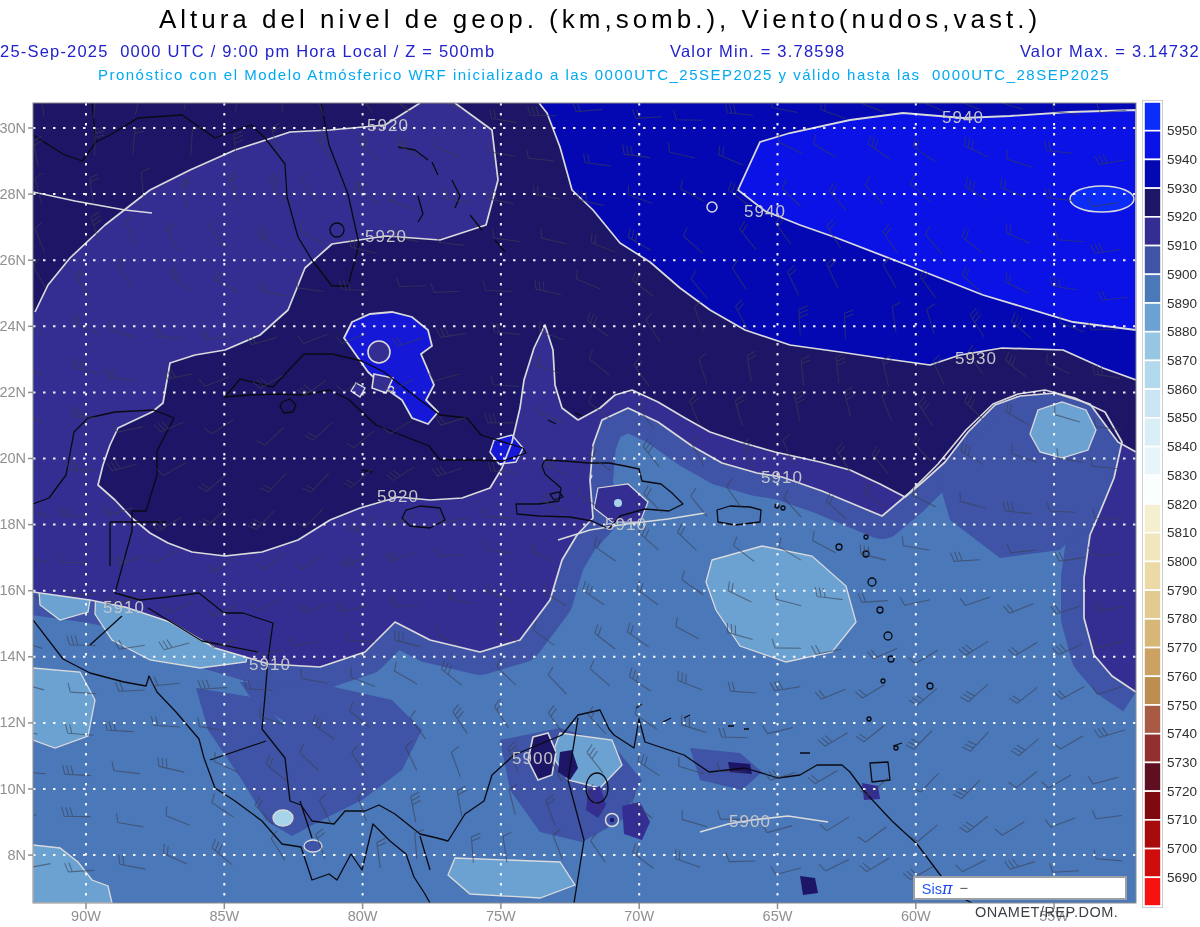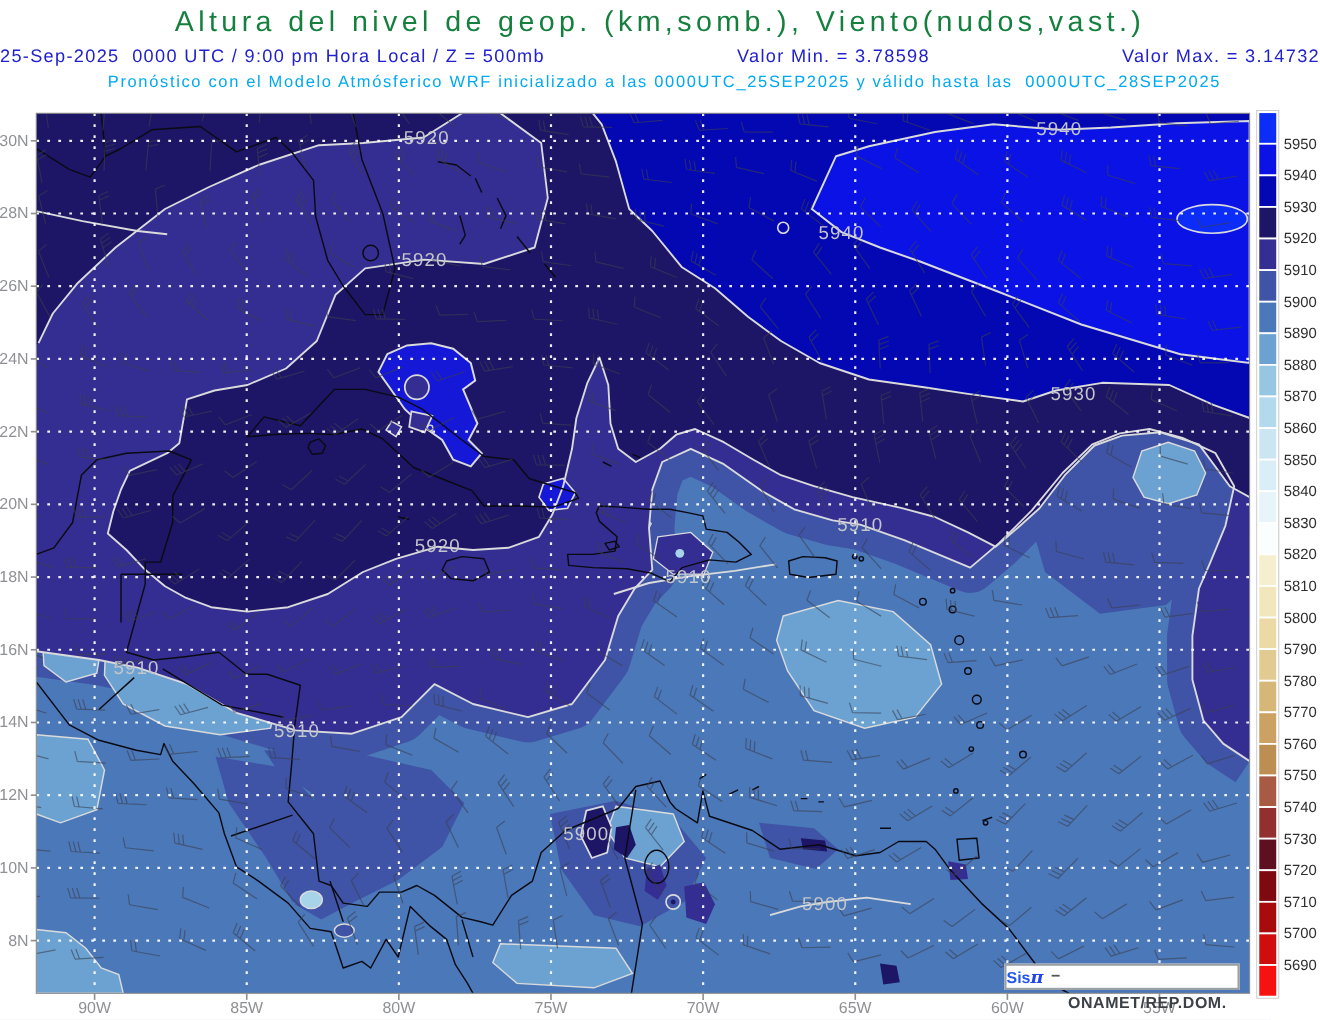--- a/index.html
+++ b/index.html
@@ -1,28 +1,28 @@
 <!DOCTYPE html>
 <html><head>
 <meta charset="utf-8">
 <style>
   html,body{margin:0;padding:0;background:#ffffff;}
   .page{position:relative;width:1200px;height:927px;background:#fff;overflow:hidden;
         font-family:"Liberation Sans", sans-serif;}
   .hdr{position:absolute;left:0;top:0;width:1200px;text-align:center;}
   .t1{position:absolute;left:0;top:4px;width:1200px;font-size:26px;letter-spacing:4px;
-      color:#15803d;white-space:nowrap;}
+      color:#000000;white-space:nowrap;}
   .t2{position:absolute;left:0;top:42px;width:1200px;display:flex;justify-content:space-between;
       gap:32px;font-size:16.5px;letter-spacing:1.2px;color:#2121cd;white-space:pre;}
   .t3{position:absolute;left:4px;top:66px;width:1200px;font-size:15px;letter-spacing:1.5px;
       color:#00a9f2;white-space:pre;}
   svg.map{position:absolute;left:0;top:0;}
   .sisbox{position:absolute;left:913px;top:876px;width:214px;height:24px;background:#ffffff;
       border:2px solid #9aa0a6;box-sizing:border-box;display:flex;align-items:center;
-      gap:7px;font-size:14.5px;font-weight:bold;white-space:pre;}
+      justify-content:center;gap:7px;font-size:14.5px;font-weight:normal;white-space:pre;}
   .sis{color:#2257f0;}
   .pi{color:#2244ee;font-style:italic;font-family:"DejaVu Serif",serif;font-size:16px;}
   .sep{color:#53575d;}
   .org{color:#3c4147;letter-spacing:0.5px;margin-top:48px;}
 </style>
 </head>
 <body>
 
 <div class="page">
 

